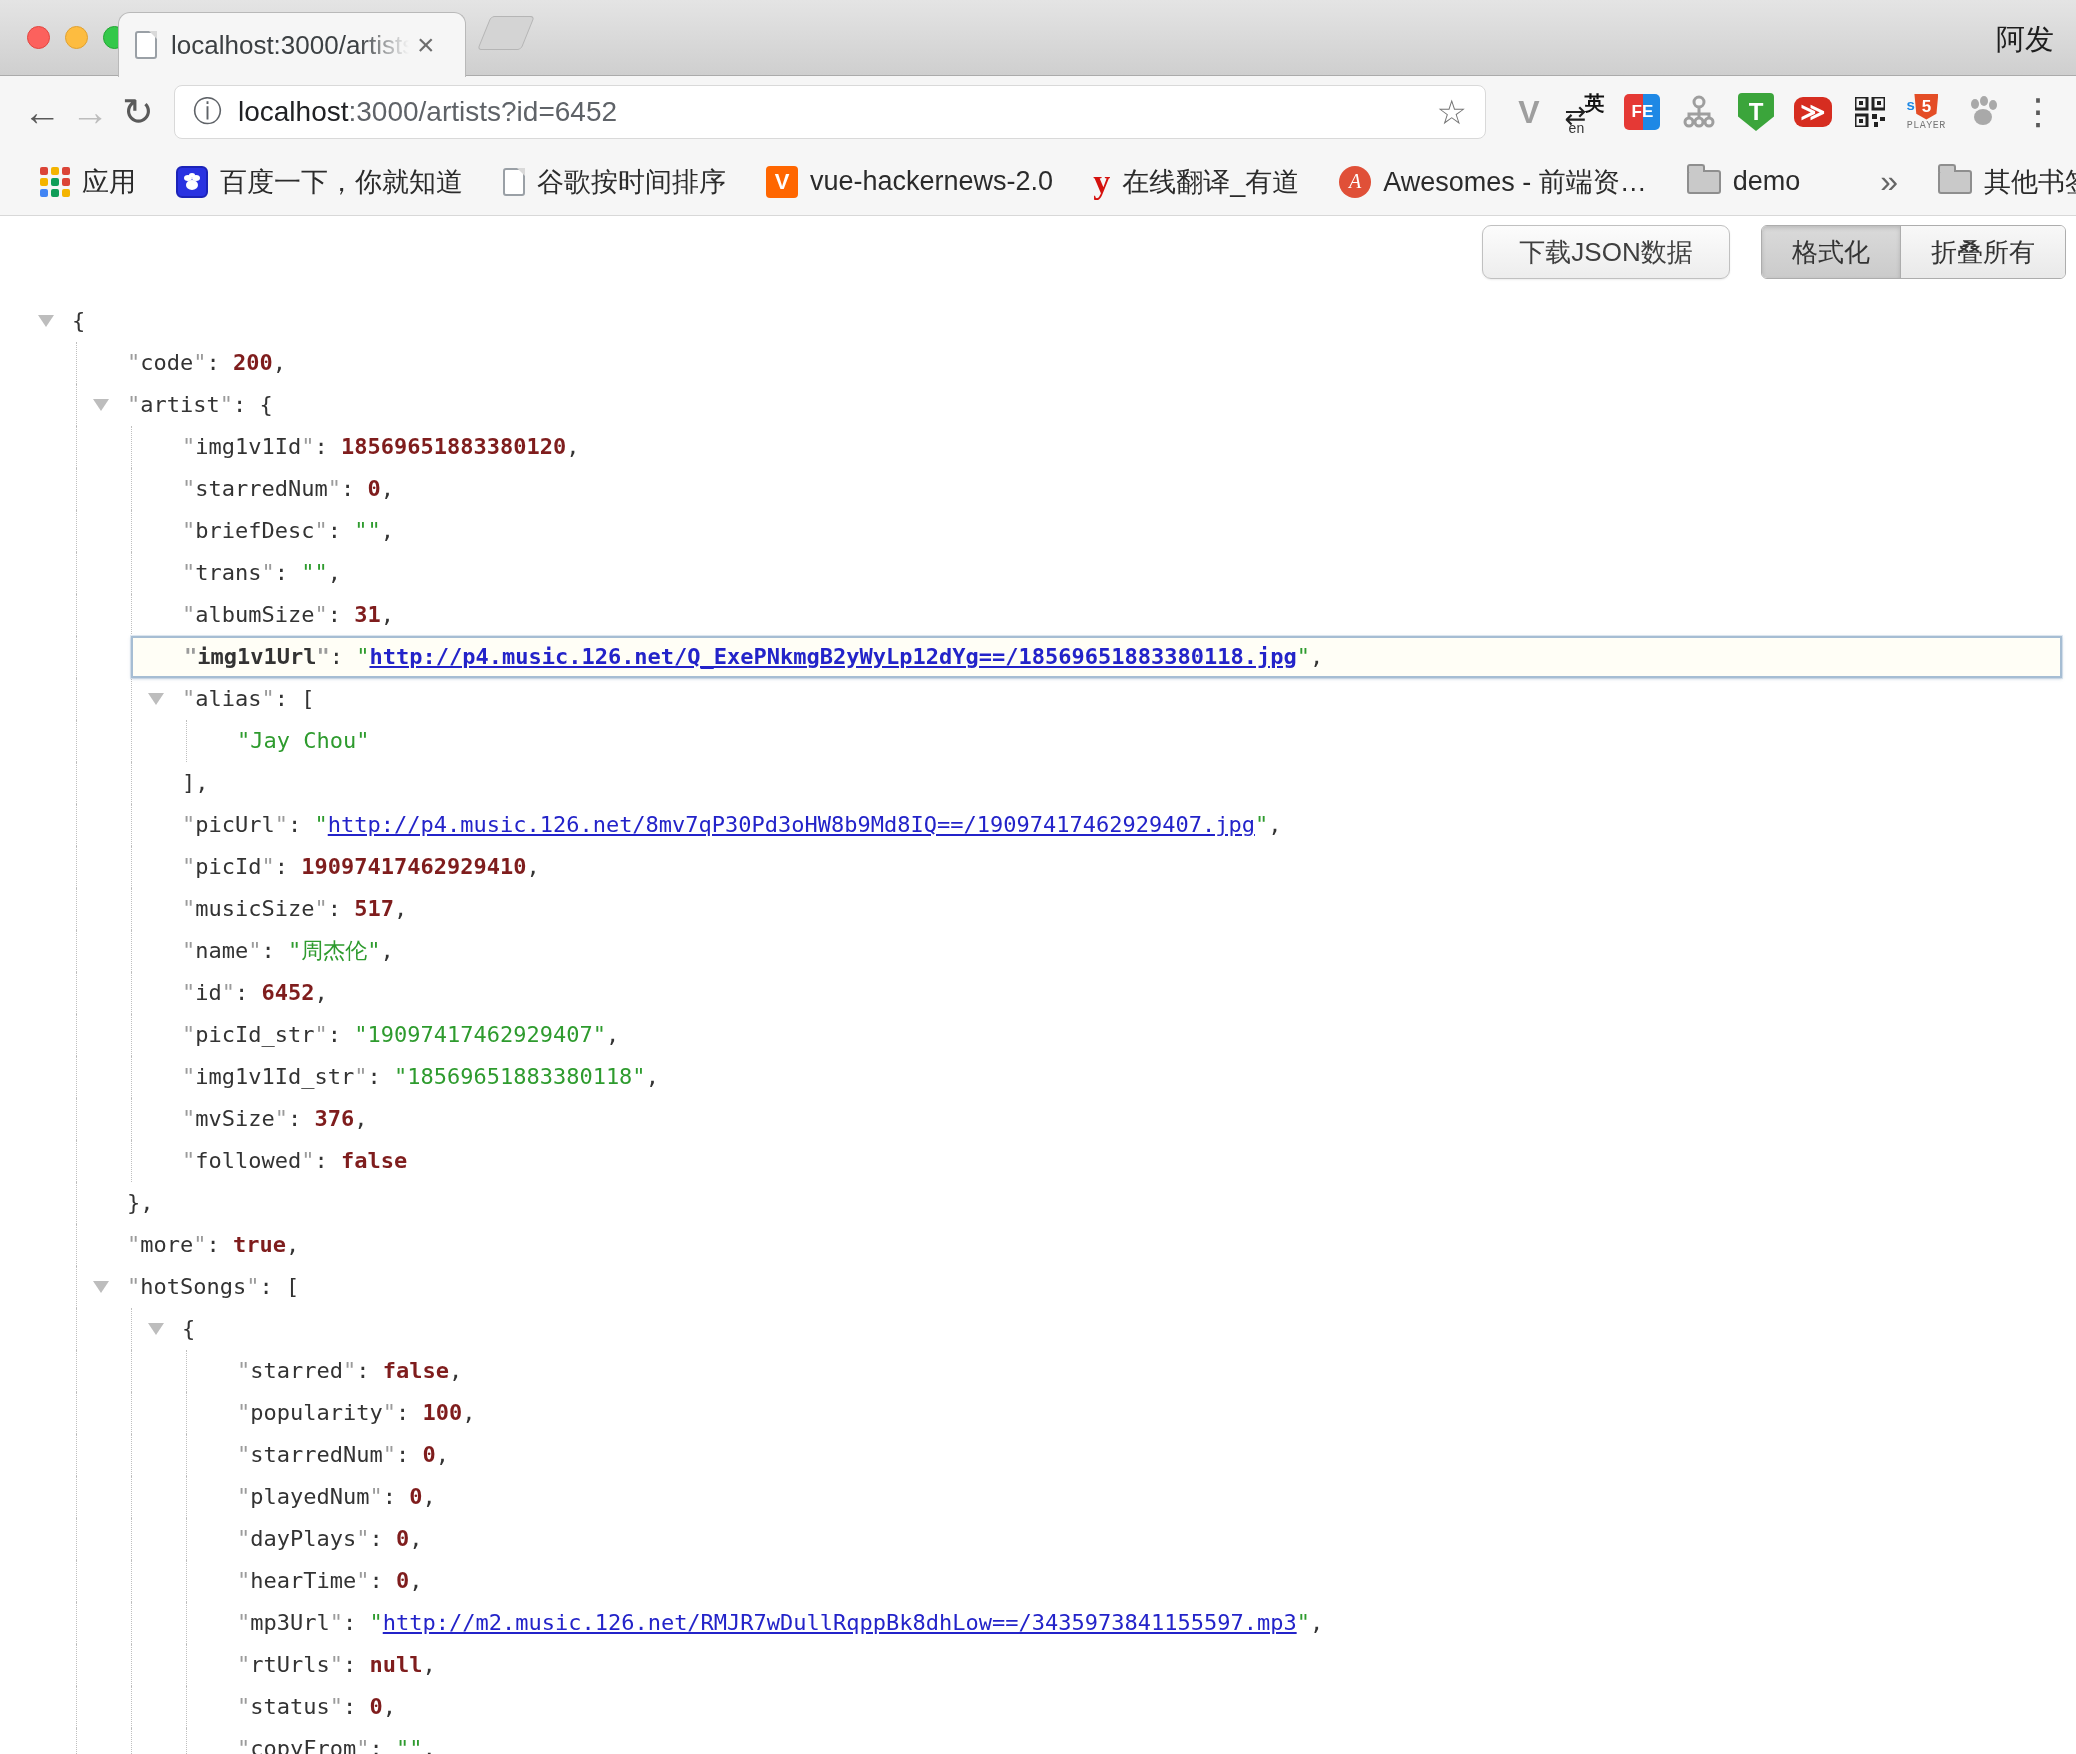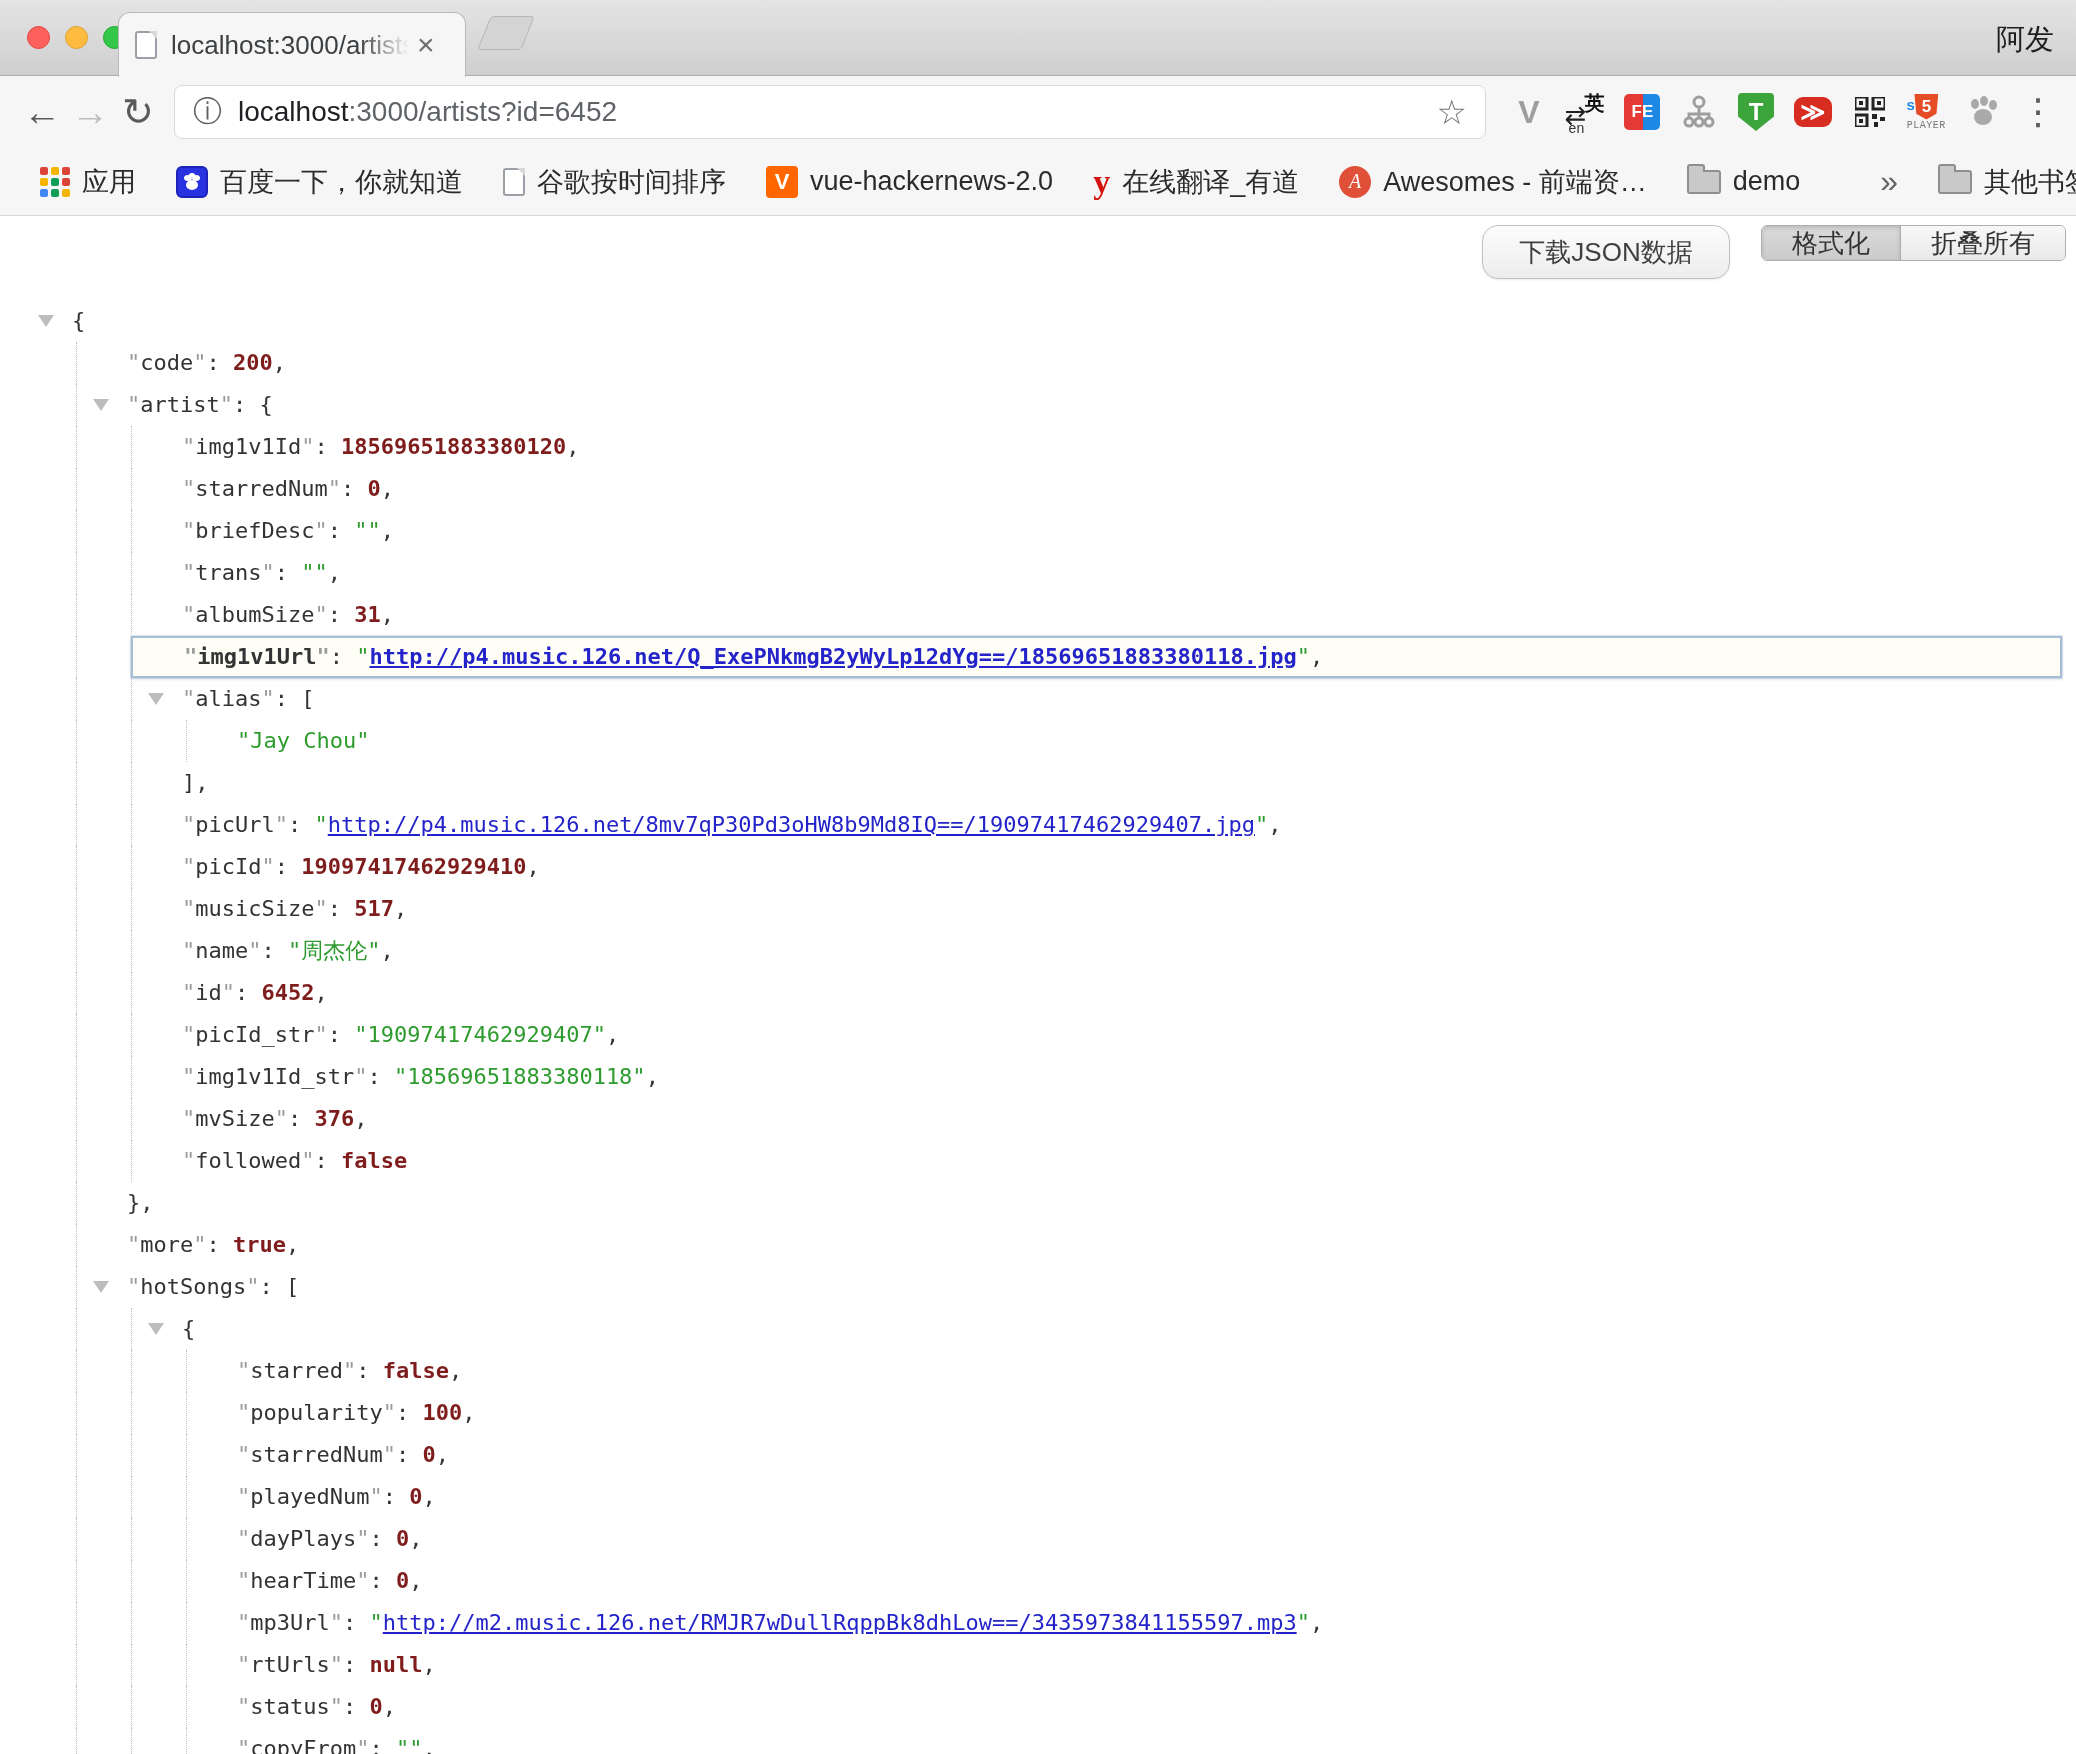--- a/index.html
+++ b/index.html
@@ -83,26 +83,26 @@
     font-family:"Liberation Serif", serif; font-style:italic; font-size:20px;
     display:flex; align-items:center; justify-content:center; }
   .folder { width:34px; height:24px; background:#C9C9C9; border:2px solid #8E8E8E; border-radius:3px; position:relative; }
   .folder:before { content:""; position:absolute; left:-2px; top:-8px; width:14px; height:6px;
     background:#C9C9C9; border:2px solid #8E8E8E; border-bottom:none; border-radius:3px 3px 0 0; }
   .bm-spacer { flex:1; }
   .bm-overflow { font-size:32px; color:#666; }
 
   
   .content { position:relative; height:1537px; background:#fff; }
-  .btn { height:54px; font-size:26px; color:#3F3F3F; border:1px solid #C0C0C0; border-radius:16px;
+  .btn { height:54px; font-size:26px; color:#3F3F3F; border:1px solid #C0C0C0; border-radius:9px;
     background:linear-gradient(#FCFCFC,#EDEDED); display:flex; align-items:center;
     justify-content:center; box-shadow:0 1px 2px rgba(0,0,0,.08); }
   .download-btn { position:absolute; top:9px; right:346px; width:248px; }
   .segmented { position:absolute; top:9px; right:10px; display:flex;
-    border:1px solid #ADADAD; border-radius:6px; overflow:hidden; height:36px; }
+    border:1px solid #ADADAD; border-radius:6px; overflow:hidden; height:54px; }
   .seg-btn { padding:0 30px; font-size:26px; color:#333; display:flex; align-items:center; }
   .seg-btn.active { background:linear-gradient(#DADADA,#CBCBCB); box-shadow:inset 0 2px 4px rgba(0,0,0,.15); }
   .seg-btn.inactive { background:linear-gradient(#F8F8F8,#E9E9E9); border-left:1px solid #ADADAD; }
 
   
   .json-tree { position:absolute; top:84px; left:0; right:0;
     font-family:"DejaVu Sans Mono", monospace; font-size:22px; }
   .json-line { display:flex; align-items:stretch; height:42px; padding-left:62px; }
   .guide { flex:none; width:41px; margin-left:14px; border-left:1px dotted #BFBFBF; }
   .line-content { white-space:pre; line-height:42px; position:relative; margin-left:10px; }

